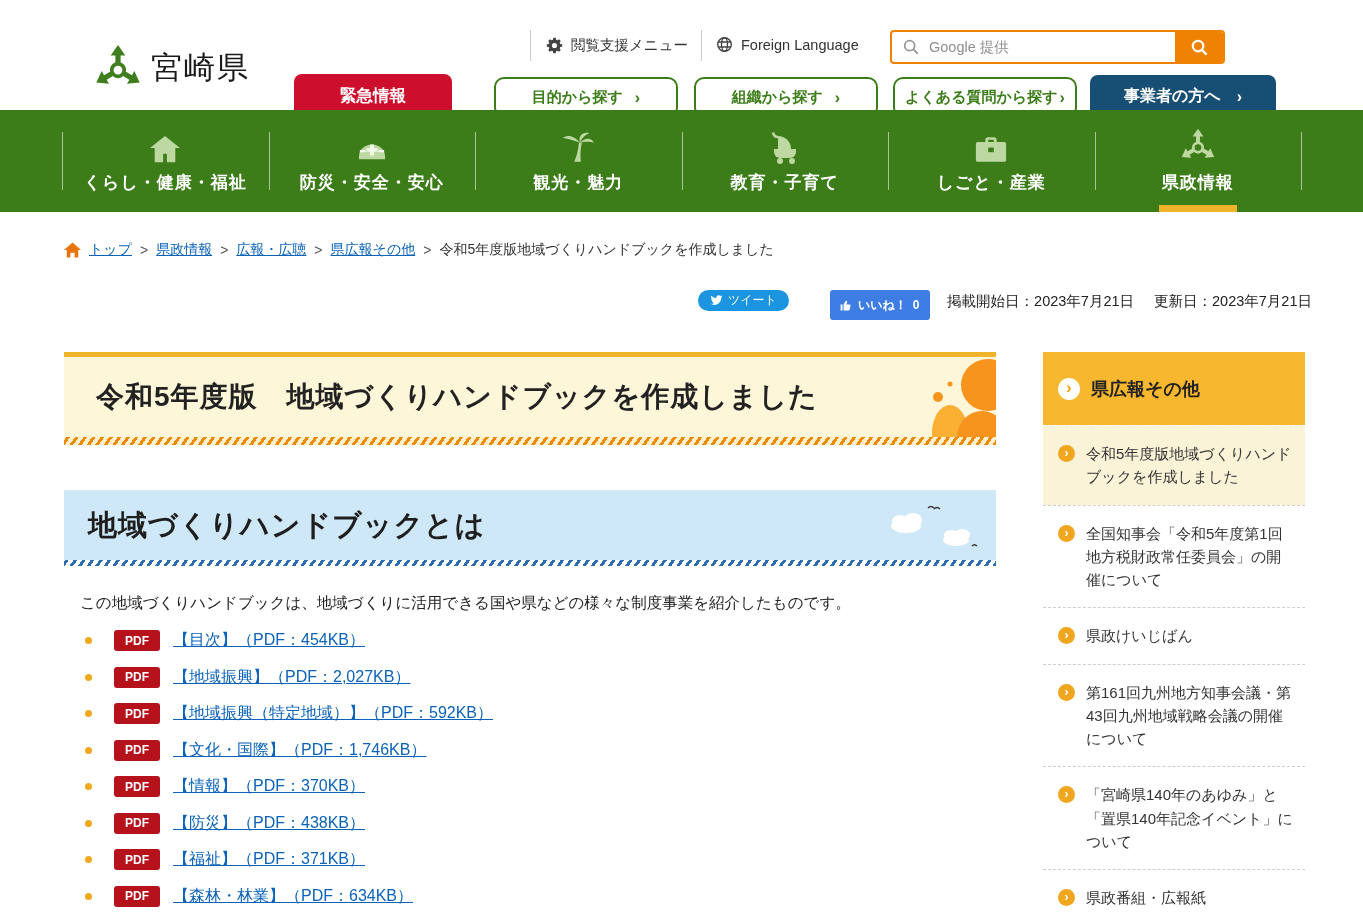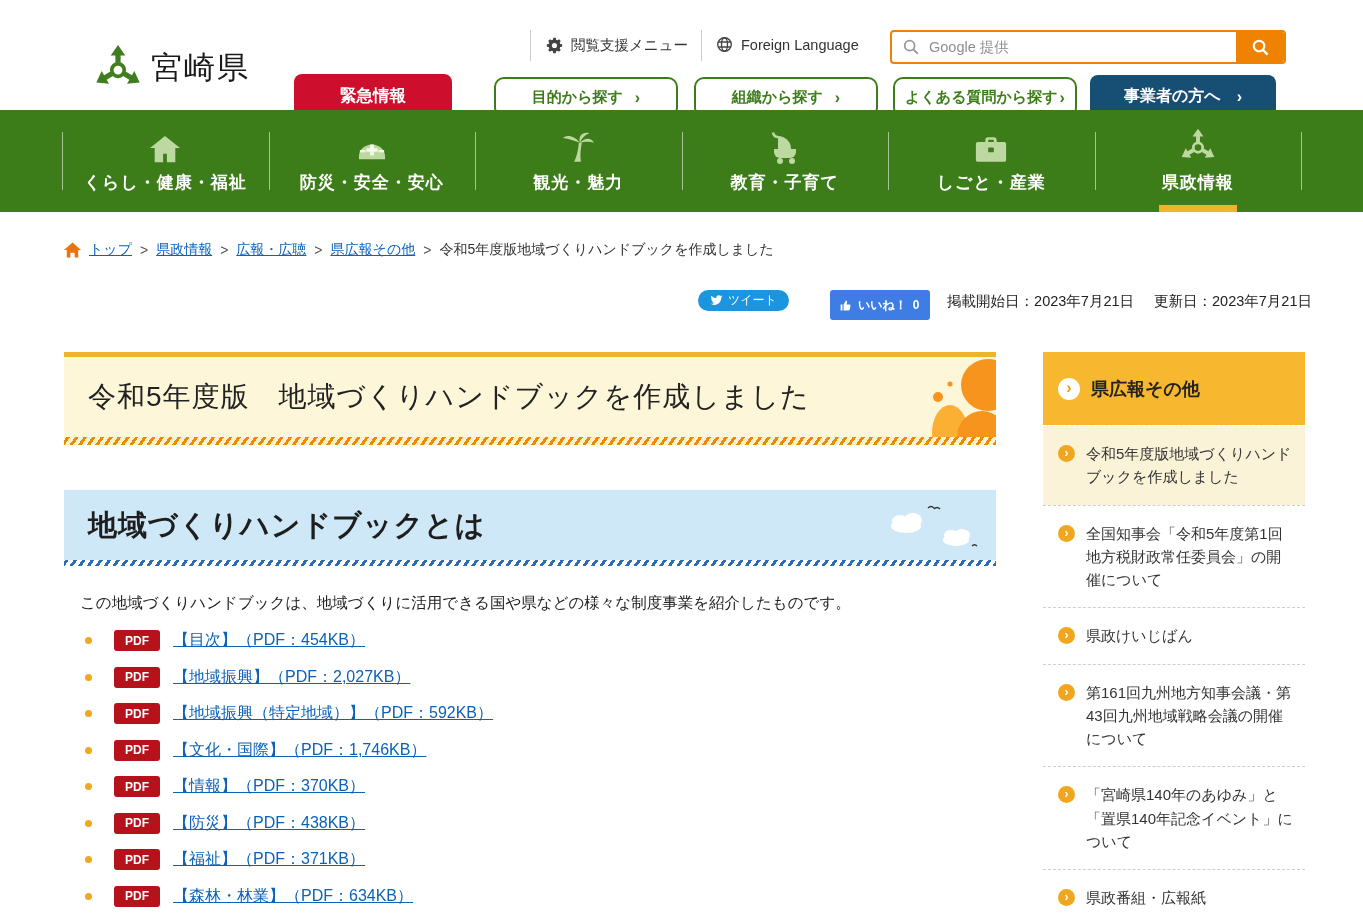--- a/index.html
+++ b/index.html
@@ -6,21 +6,21 @@
   html,body { width:1363px; height:920px; overflow:hidden; background:#fff;
     font-family:"Liberation Sans","DejaVu Sans",sans-serif; color:#222; }
 
   
   #header { position:absolute; top:0; left:0; width:1363px; height:110px; background:#fff;margin-top:18px; }
   .logo { position:absolute; left:94px; top:26px; display:flex; align-items:center; gap:9px; }
   .site-name { font-size:31px; letter-spacing:2px; color:#1a1a1a; font-weight:500; }
   .util-divider { position:absolute; top:12px; width:1px; height:31px; background:#ccc; }
   .util-item { position:absolute; top:18px; display:flex; align-items:center; gap:8px;
     font-size:14.5px; color:#333; cursor:pointer; }
-  .search { position:absolute; left:890px; top:12px; width:396px; height:34px;
+  .search { position:absolute; left:890px; top:12px; width:335px; height:34px;
     border:2px solid #ef8200; border-radius:4px; background:#fff; display:flex; align-items:center; overflow:hidden; }
   .search-glass { margin:0 9px 0 10px; display:flex; }
   .search-text { flex:1; font-size:14.5px; color:#8e8e8e; }
   .search-btn { width:48px; height:34px; background:#ef8200; display:flex; align-items:center; justify-content:center; cursor:pointer; }
   .btn-emergency { position:absolute; left:294px; top:56px; width:158px; height:54px;
     background:#ce0e2d; border-radius:8px 8px 0 0; color:#fff; display:flex; flex-direction:column;
     align-items:center; justify-content:center; gap:3px; font-weight:bold; font-size:16.5px; cursor:pointer; }
   .btn-outline { position:absolute; top:59px; width:184px; height:41px; border:2px solid #3c7d19;
     border-radius:10px; background:#fff; color:#3c7d19; font-weight:bold; font-size:15px;
     display:flex; align-items:center; justify-content:center; cursor:pointer; }
@@ -53,21 +53,21 @@
   
   .tweet-btn { position:absolute; left:698px; top:290px; height:21px; padding:0 12px; border-radius:11px;
     background:#1b95e0; color:#fff; font-size:12px; display:flex; align-items:center; gap:5px; cursor:pointer; }
   .like-btn { position:absolute; left:830px; top:290px; height:21px; padding:15px 10px; border-radius:3px;
     background:#3d7de4; color:#fff; font-size:12px; font-weight:bold; display:flex; align-items:center; gap:6px; cursor:pointer; }
   .dates { position:absolute; right:51px; top:292px; font-size:14.5px; color:#222; display:flex; gap:20px; }
 
   
   .title-block { position:absolute; left:64px; top:352px; width:932px; height:85px;
     background:#fdf6d8; border-top:5px solid #efb32c; overflow:hidden; }
-  .title-block h1 { font-size:28px; font-weight:normal; color:#222; padding-left:24px; line-height:80px; letter-spacing:1px; }
+  .title-block h1 { font-size:28px; font-weight:bold; color:#222; padding-left:32px; line-height:80px; letter-spacing:1px; }
   .title-deco { position:absolute; right:0; bottom:0; }
   .title-stripes { position:absolute; left:64px; top:437px; width:932px; height:8px;
     background:repeating-linear-gradient(-55deg,#ef8a00 0 3px,#fdf0cf 3px 7px); }
 
   .section-block { position:absolute; left:64px; top:490px; width:932px; height:70px; background:#cfe8f7; }
   .section-block h2 { font-size:29px; font-weight:bold; color:#1e1e1e; padding-left:24px; line-height:70px; letter-spacing:1px; }
   .section-deco { position:absolute; right:12px; top:10px; }
   .section-stripes { position:absolute; left:64px; top:560px; width:932px; height:6px;
     background:repeating-linear-gradient(-55deg,#2c6cb5 0 3px,#ffffff 3px 7px); }
 

